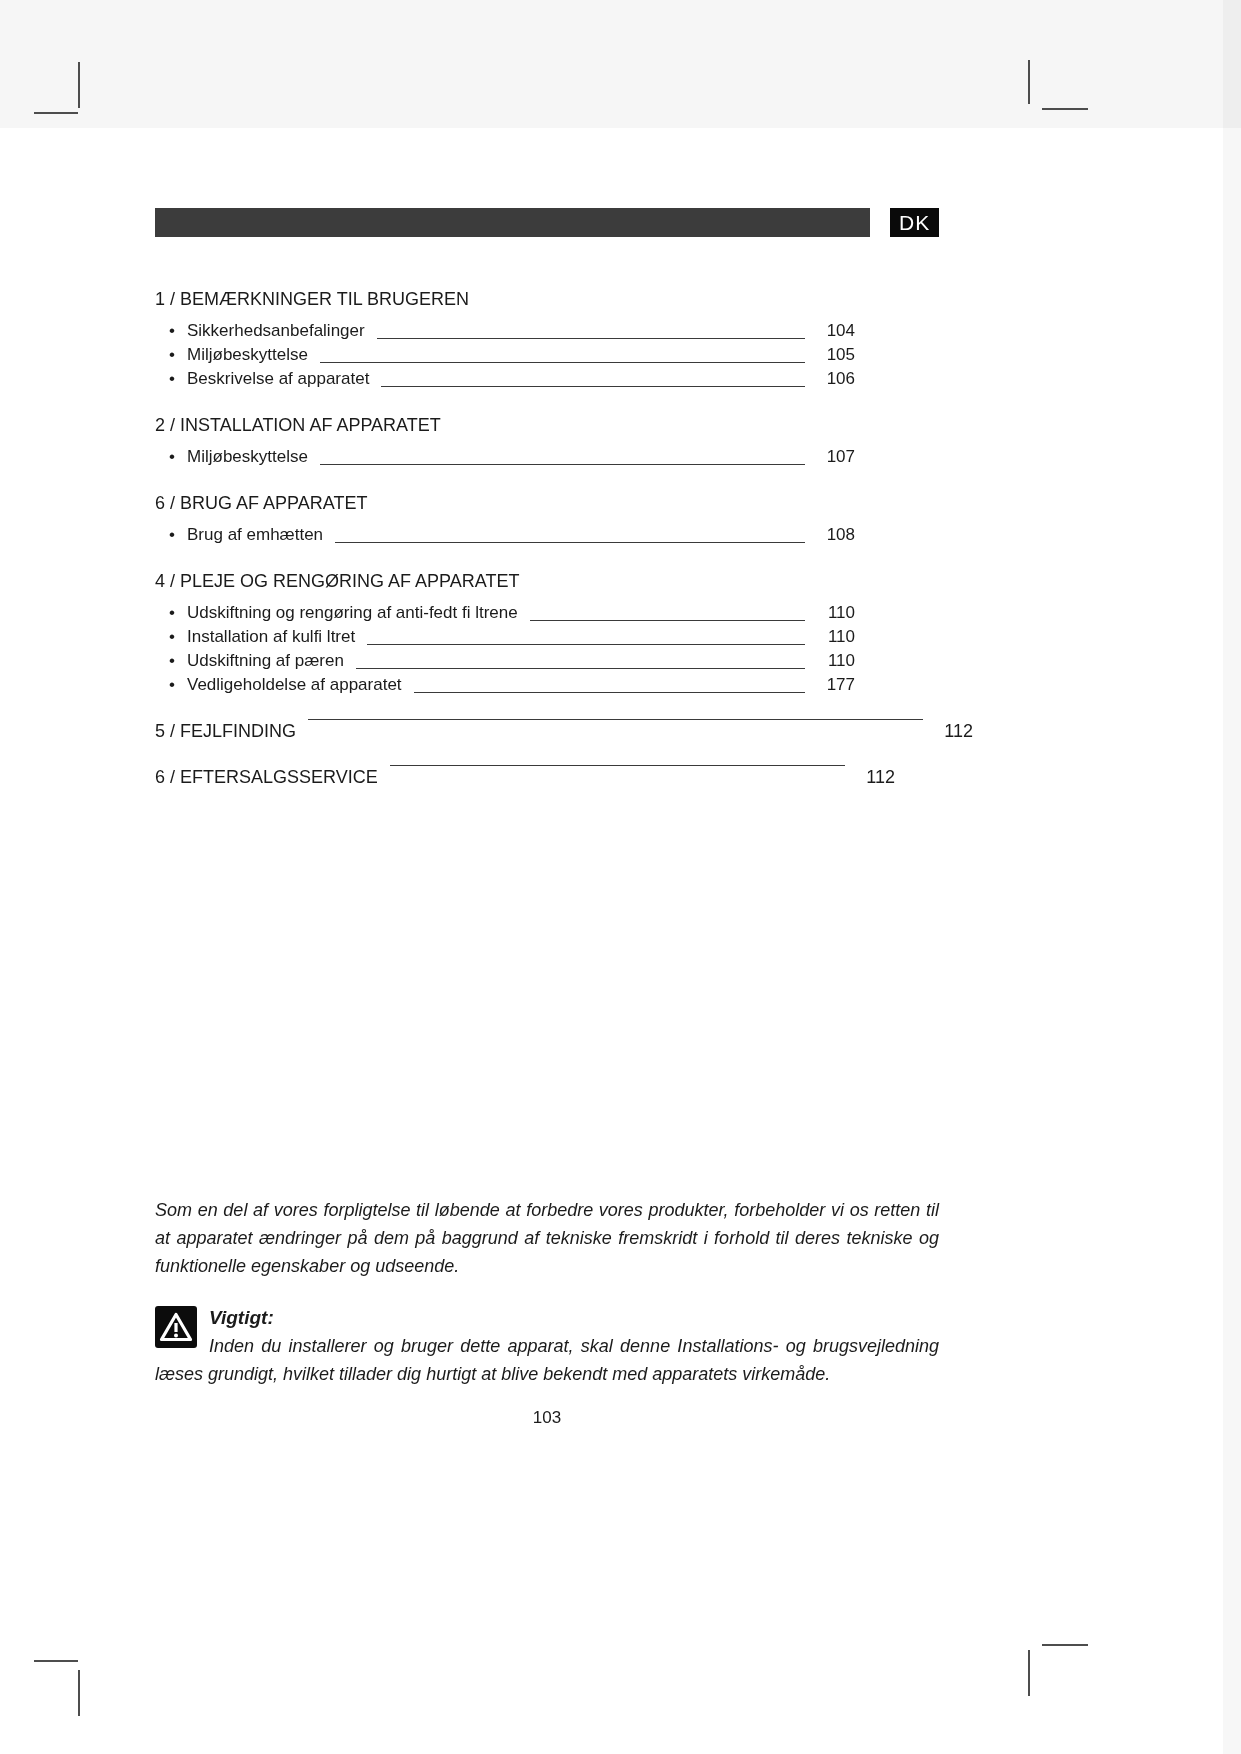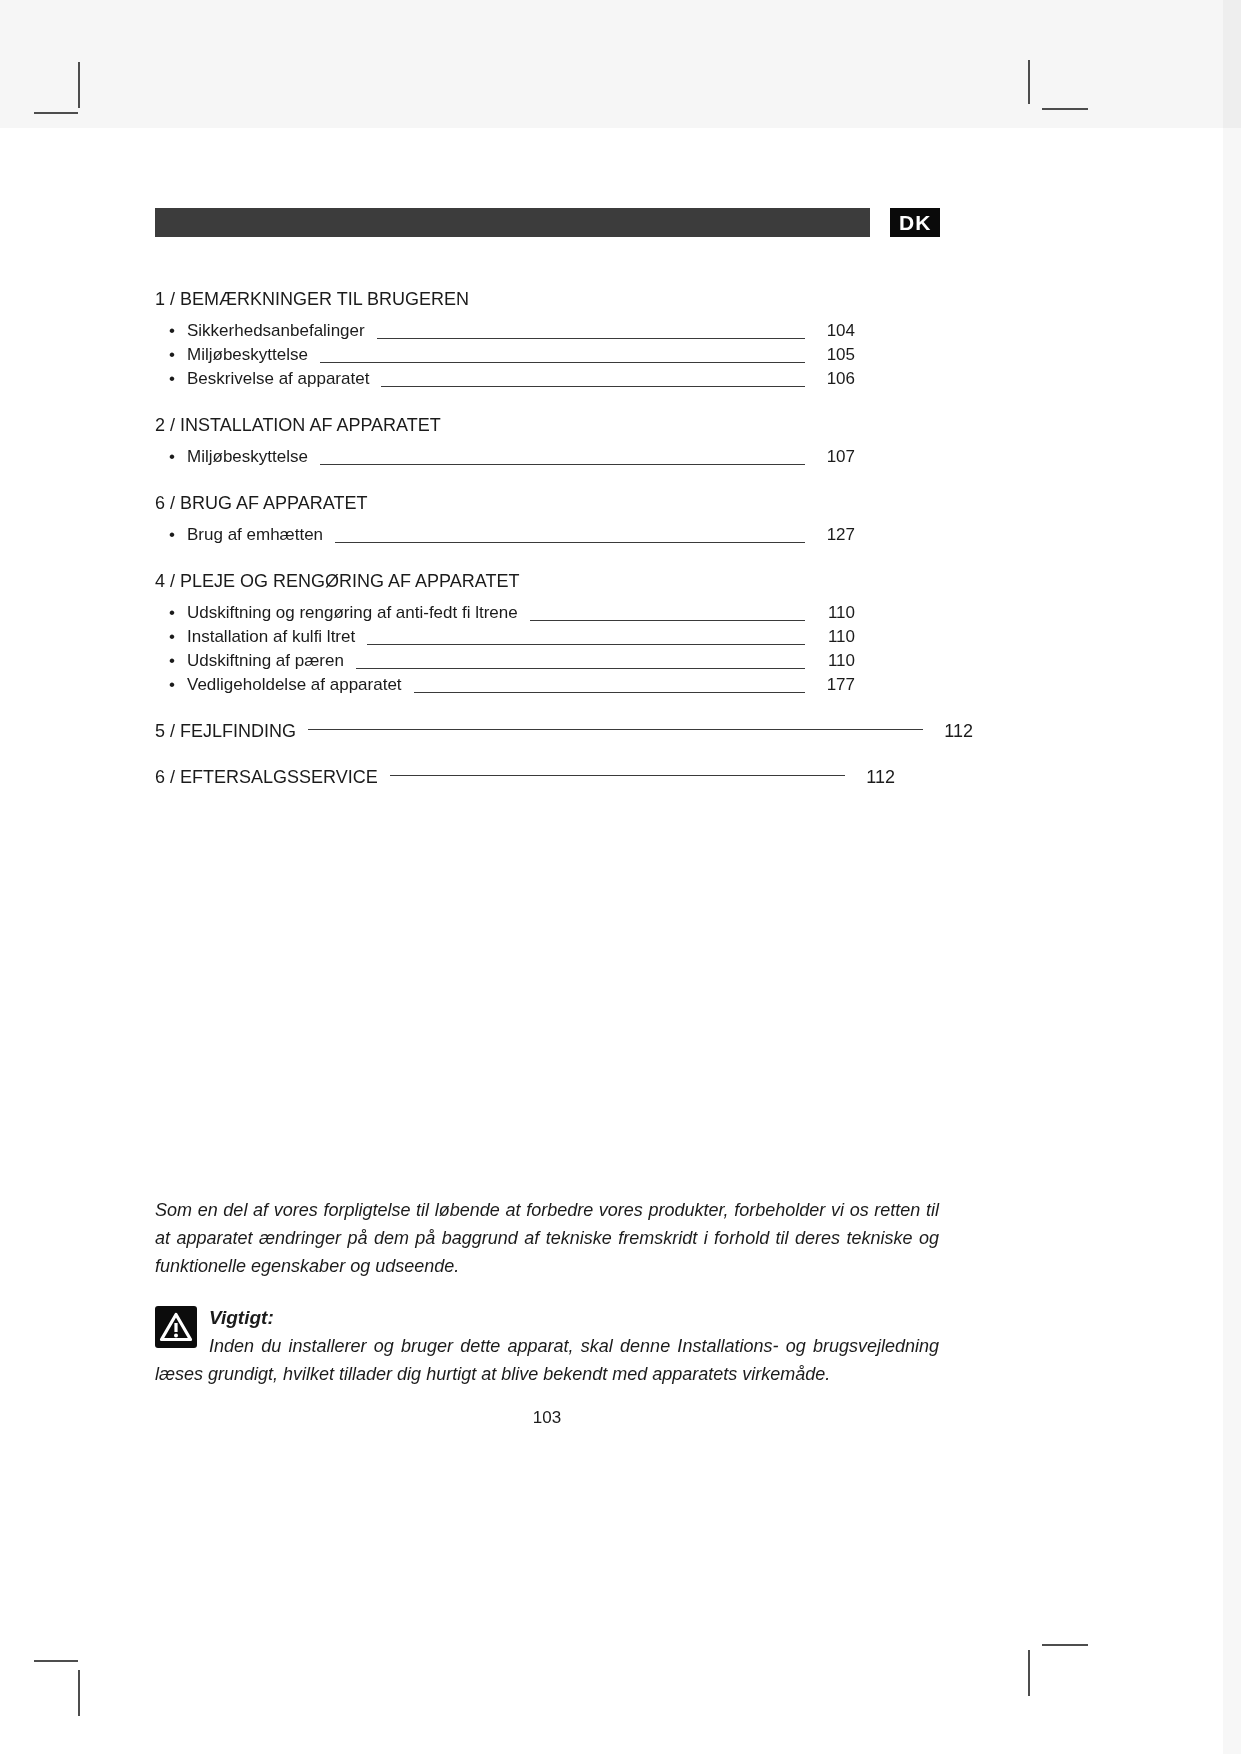--- a/index.html
+++ b/index.html
@@ -26,29 +26,29 @@
   .crop.br-v{left:1028px;top:1650px;width:2px;height:46px;}
   .crop.br-h{left:1042px;top:1644px;width:46px;height:2px;}
 
   .content{position:absolute;left:155px;top:208px;width:790px;}
 
   .topbar-row{display:flex;align-items:center;}
   .topbar{width:715px;height:29px;background:#3c3c3c;}
   .dk-badge{
     margin-left:20px;
     background:#0a0a0a;color:#ffffff;
-    font-weight:bold;font-size:21px;line-height:29px;
+    font-weight:normal;font-size:21px;line-height:29px;
     padding:0 9px;height:29px;
     letter-spacing:1px;
   }
 
   .toc{margin-top:50px;}
   .toc-section{margin-bottom:22px;}
   .heading-row{
-    display:flex;align-items:center;
+    display:flex;align-items:flex-start;
     font-size:18px;line-height:24px;color:#1b1b1b;
     margin-bottom:8px;
   }
   .heading-label{white-space:nowrap;}
   .toc-item{
     display:flex;align-items:flex-end;
     width:700px;
     font-size:17px;line-height:24px;
   }
   .bullet{width:18px;padding-left:14px;flex:none;}
@@ -166,21 +166,21 @@
   <div class="toc-section sec-2">
     <div class="heading-row">
       <span class="heading-label">6 / BRUG AF APPARATET</span>
 
     </div>
 
   <div class="toc-item">
     <span class="bullet">•</span>
     <span class="item-label">Brug af emhætten</span>
     <span class="leader"></span>
-    <span class="pagenum">127</span>
+    <span class="pagenum">108</span>
   </div>
 </div>
 
   <div class="toc-section sec-3">
     <div class="heading-row">
       <span class="heading-label">4 / PLEJE OG RENGØRING AF APPARATET</span>
 
     </div>
 
   <div class="toc-item">

